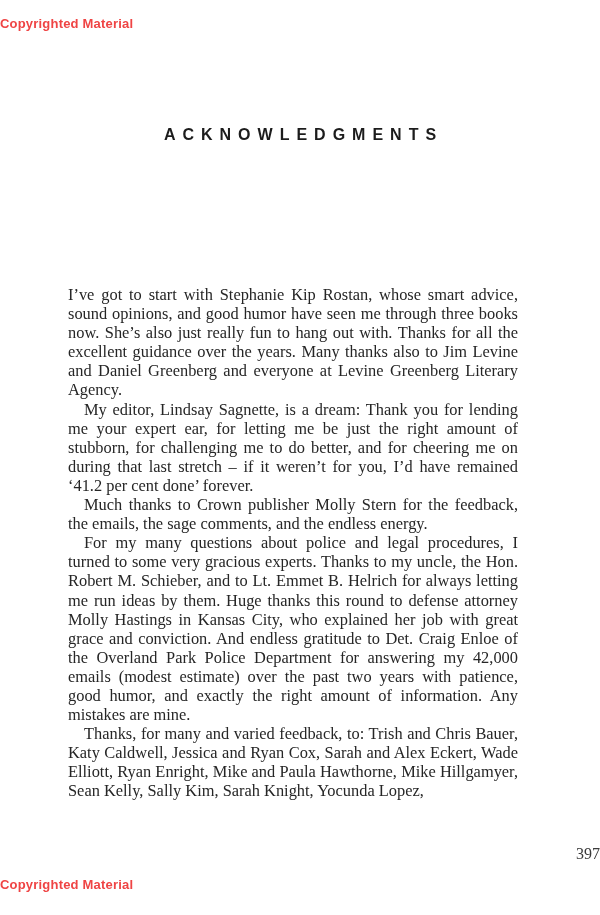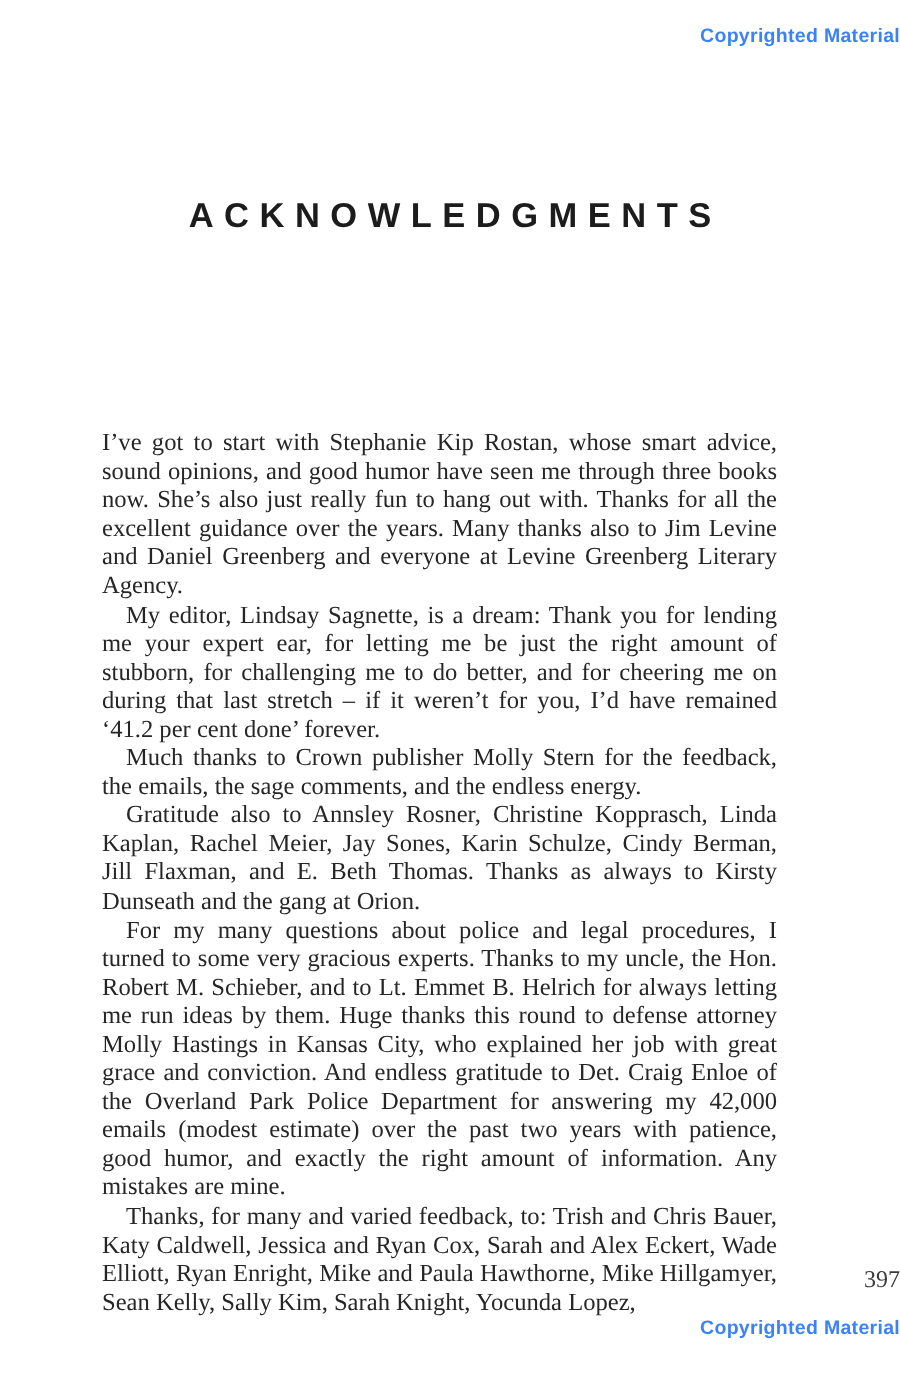--- a/index.html
+++ b/index.html
@@ -12,38 +12,38 @@
       width: 600px;
       height: 915px;
       background: #ffffff;
       overflow: hidden;
       font-family: "Liberation Serif", serif;
     }
     .notice {
       position: absolute;
       left: 0;
       width: 100%;
-      text-align: right;
+      text-align: left;
       font-family: "Liberation Sans", sans-serif;
       font-weight: 700;
       font-size: 13px;
       letter-spacing: 0.2px;
-      color: #3b82f6;
+      color: #ef4444;
     }
     .notice-top { top: 16px; }
     .notice-bottom { top: 877px; }
     .heading {
       position: absolute;
       top: 115px;
       left: 0;
       width: 100%;
       text-align: center;
       font-family: "Liberation Sans", sans-serif;
       font-weight: 700;
-      font-size: 23px;
+      font-size: 16px;
       letter-spacing: 7px;
       color: #1c1c1c;
       text-indent: 7px; 
     }
     .body-text {
       position: absolute;
       top: 245px;
       left: 68px;
       width: 450px;
       height: 596px;
@@ -79,21 +79,20 @@
 <div class="page">
 
   <div class="notice notice-top">Copyrighted Material</div>
 
   <h1 class="heading">ACKNOWLEDGMENTS</h1>
 
   <div class="body-text">
     <p>I’ve got to start with Stephanie Kip Rostan, whose smart advice, sound opinions, and good humor have seen me through three books now. She’s also just really fun to hang out with. Thanks for all the excellent guidance over the years. Many thanks also to Jim Levine and Daniel Greenberg and everyone at Levine Greenberg Literary Agency.</p>
     <p class="indent">My editor, Lindsay Sagnette, is a dream: Thank you for lending me your expert ear, for letting me be just the right amount of stubborn, for challenging me to do better, and for cheering me on during that last stretch – if it weren’t for you, I’d have remained ‘41.2 per cent done’ forever.</p>
     <p class="indent">Much thanks to Crown publisher Molly Stern for the feedback, the emails, the sage comments, and the endless energy.</p>
-    <p class="indent">Gratitude also to Annsley Rosner, Christine Kopprasch, Linda Kaplan, Rachel Meier, Jay Sones, Karin Schulze, Cindy Berman, Jill Flaxman, and E. Beth Thomas. Thanks as always to Kirsty Dunseath and the gang at Orion.</p>
     <p class="indent">For my many questions about police and legal procedures, I turned to some very gracious experts. Thanks to my uncle, the Hon. Robert M. Schieber, and to Lt. Emmet B. Helrich for always letting me run ideas by them. Huge thanks this round to defense attorney Molly Hastings in Kansas City, who explained her job with great grace and conviction. And endless gratitude to Det. Craig Enloe of the Overland Park Police Department for answering my 42,000 emails (modest estimate) over the past two years with patience, good humor, and exactly the right amount of information. Any mistakes are mine.</p>
     <p class="indent">Thanks, for many and varied feedback, to: Trish and Chris Bauer, Katy Caldwell, Jessica and Ryan Cox, Sarah and Alex Eckert, Wade Elliott, Ryan Enright, Mike and Paula Hawthorne, Mike Hillgamyer, Sean Kelly, Sally Kim, Sarah Knight, Yocunda Lopez,</p>
   </div>
 
   <div class="page-number">397</div>
 
   <div class="notice notice-bottom">Copyrighted Material</div>
 
 </div>
 

